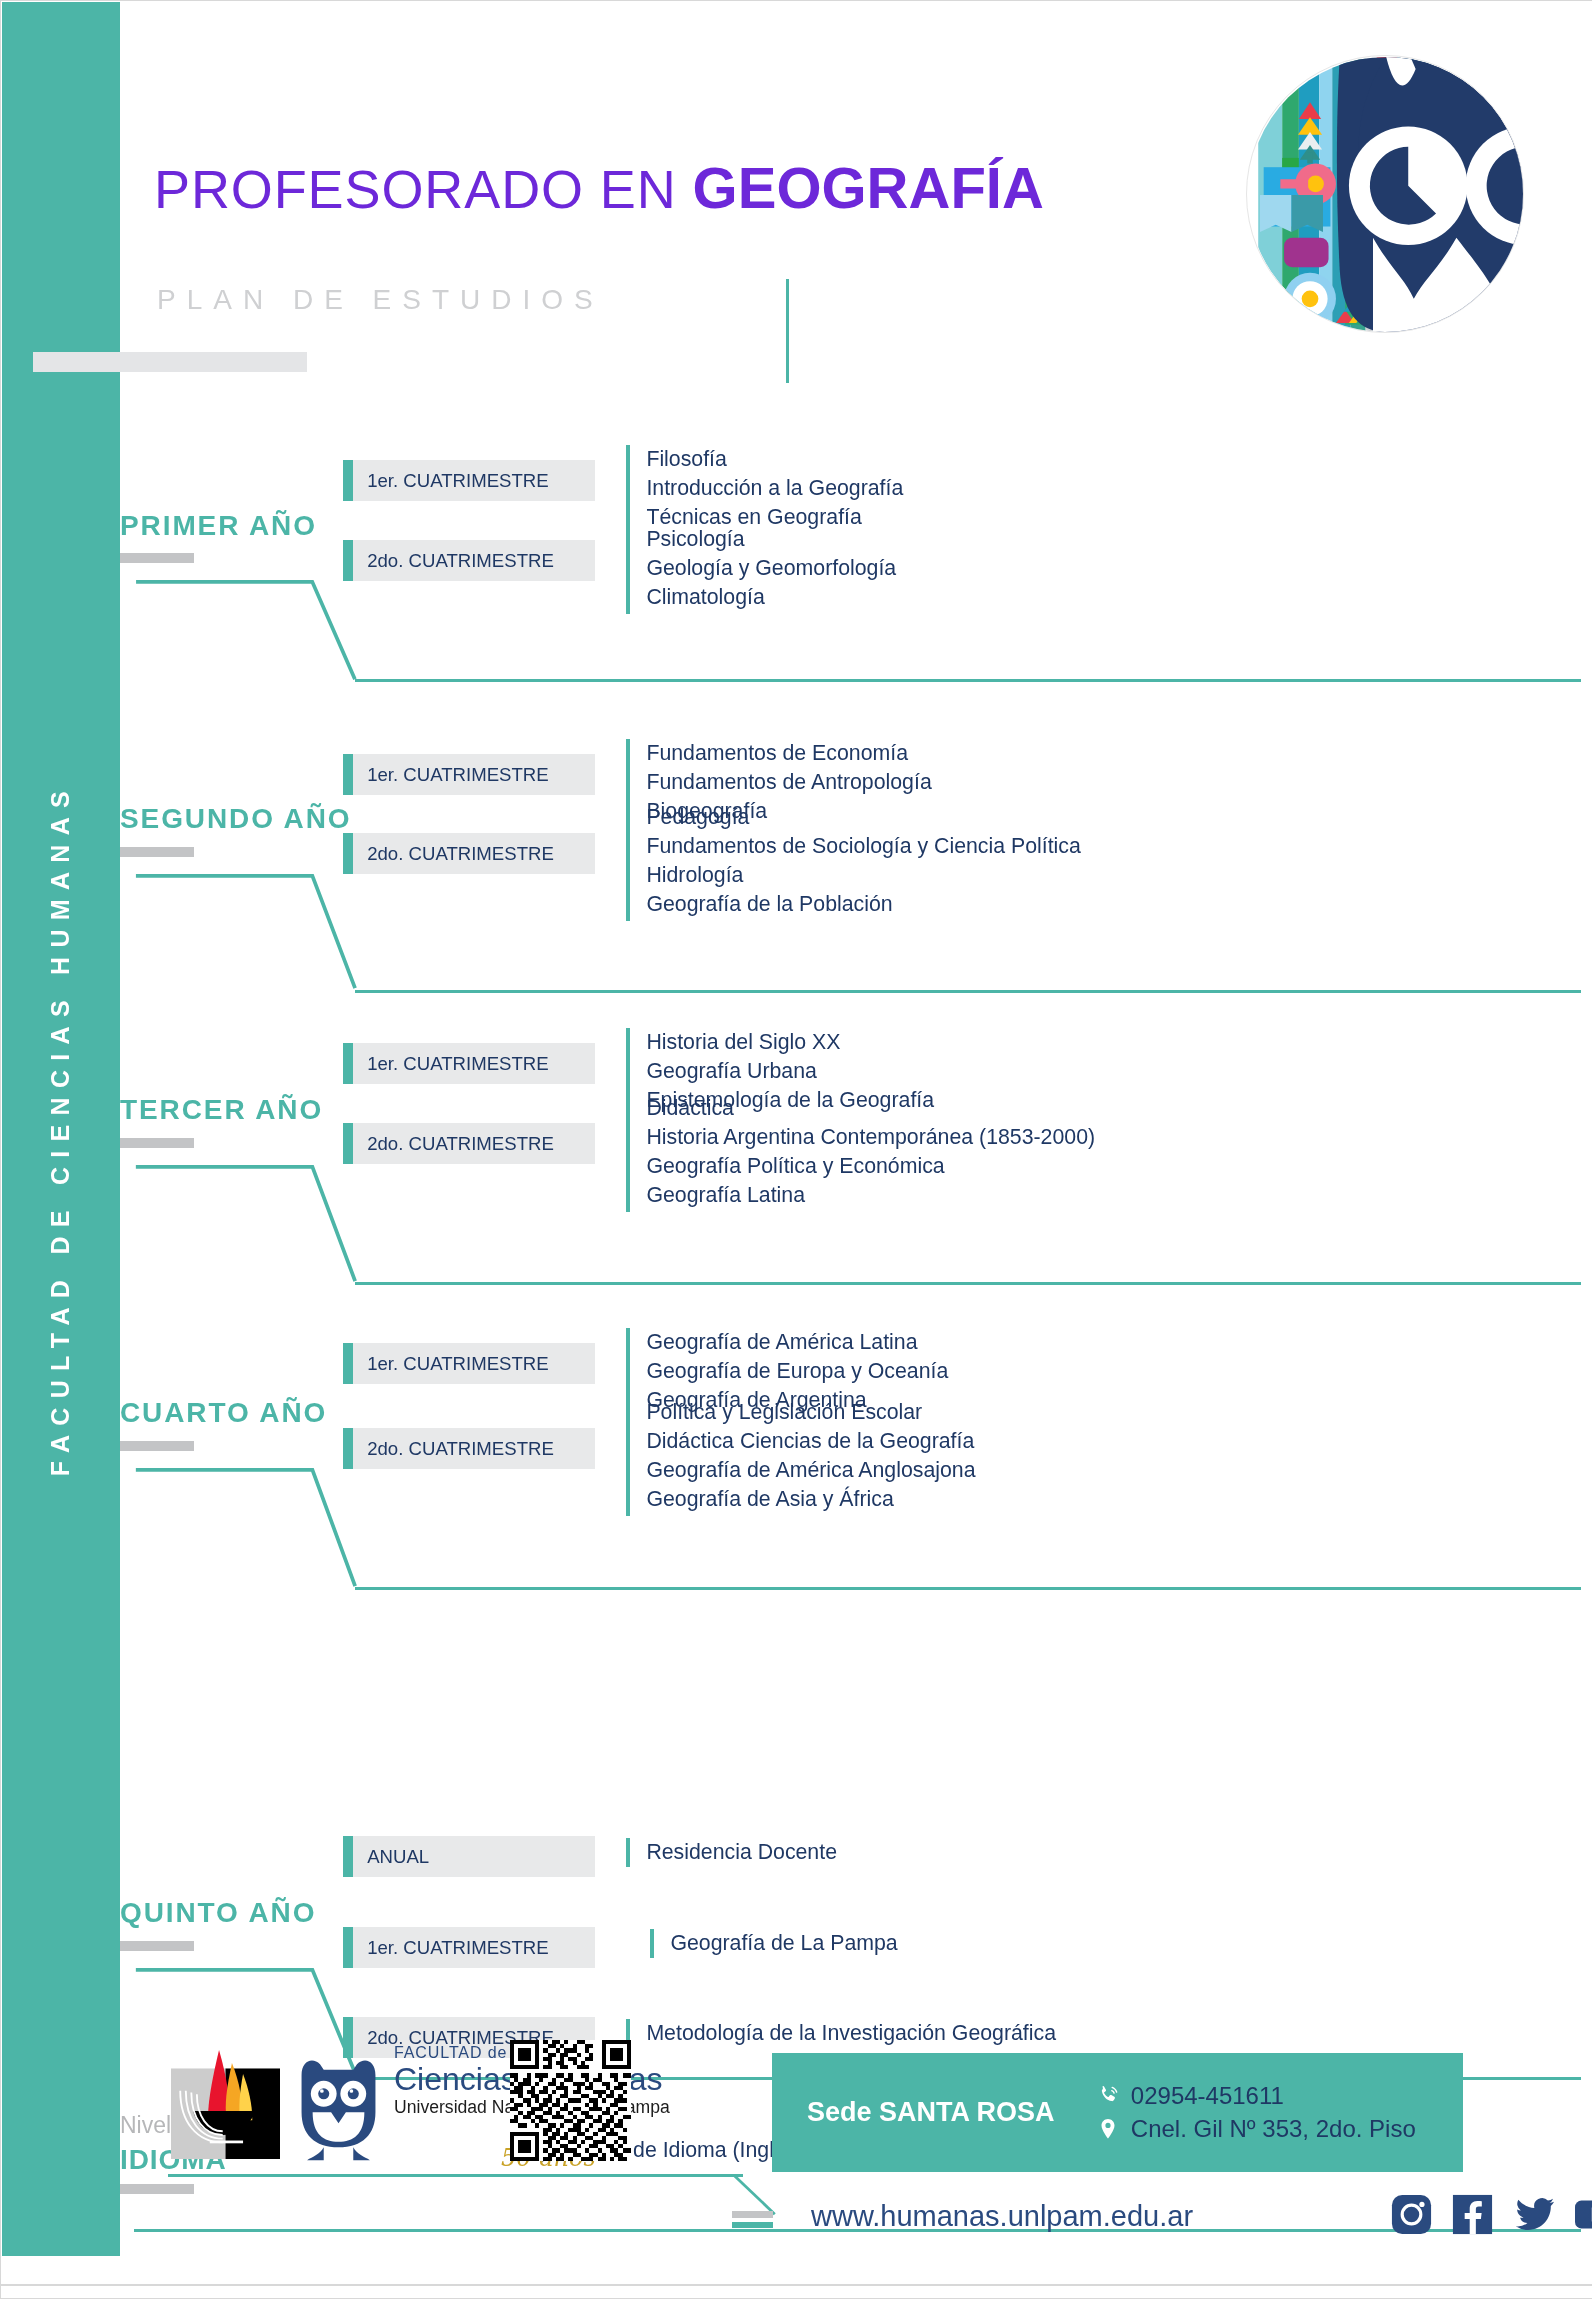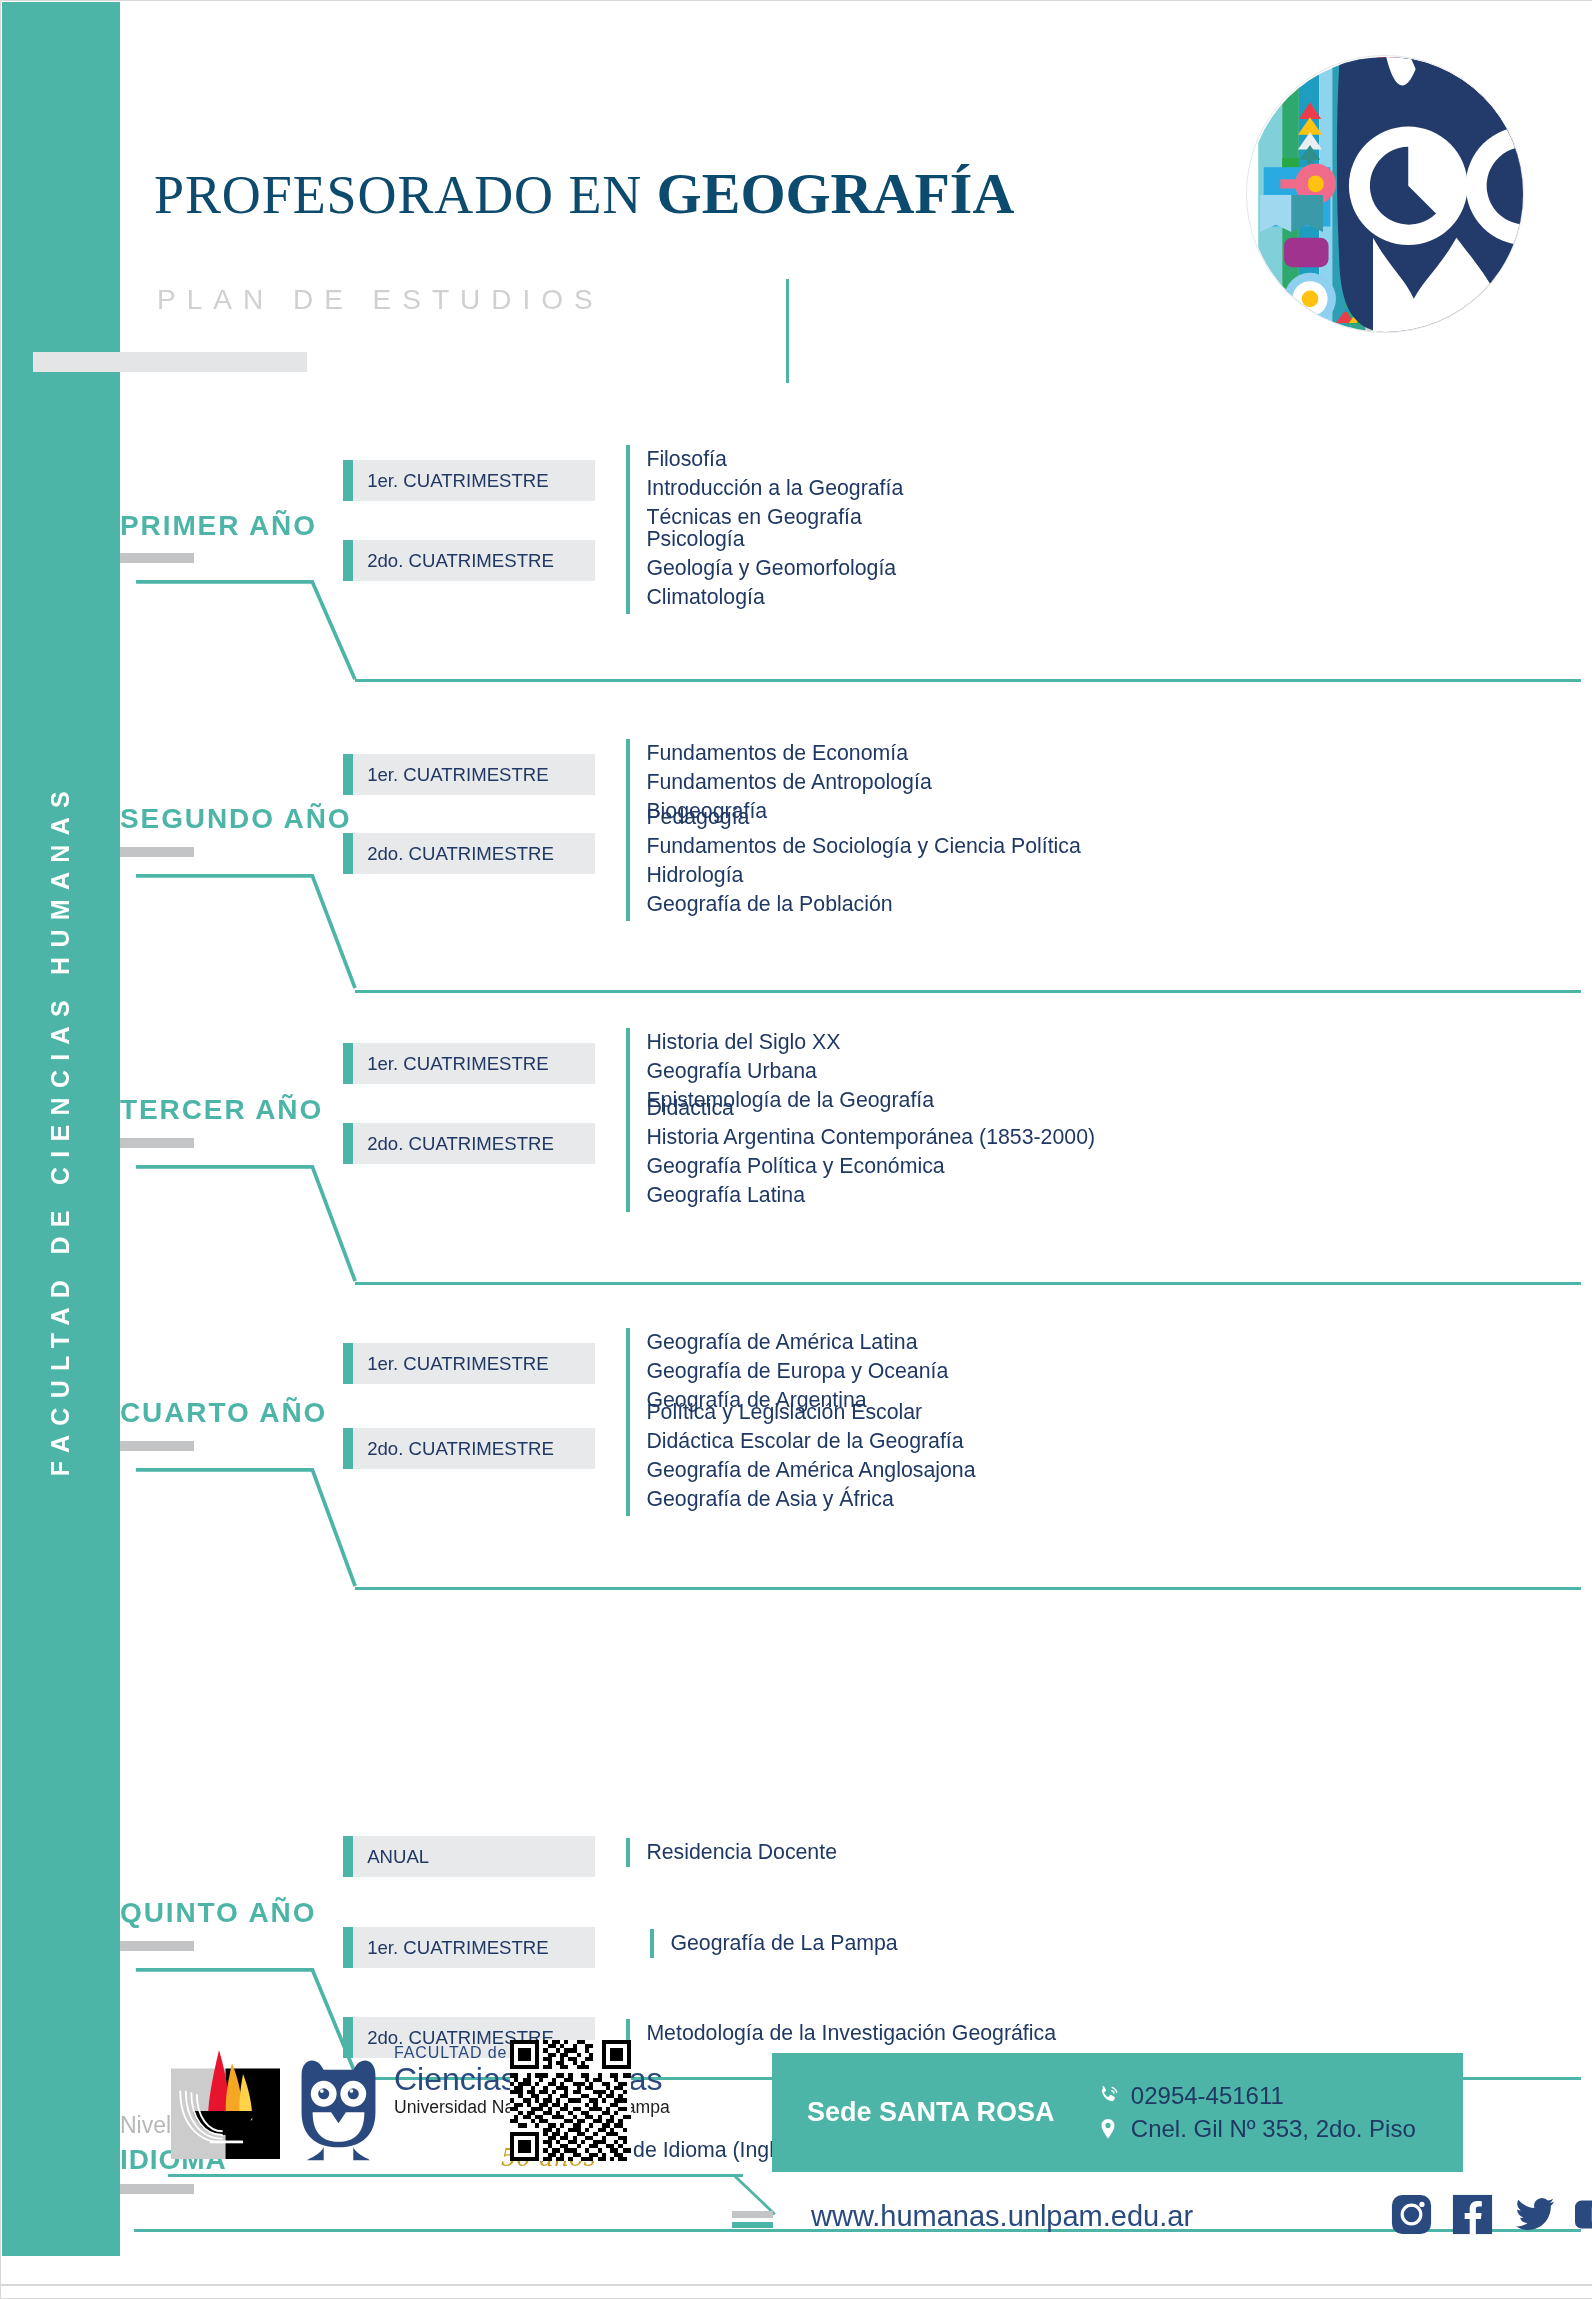--- a/index.html
+++ b/index.html
@@ -40,24 +40,24 @@
   .gray-tab {
     position: absolute;
     background: #e4e5e7;
     height: 20.4px;
   }
   #gray-tab-top { left: 32px; top: 351px; width: 274px; }
 
   
   #header { position: absolute; left: 119px; top: 0; right: 0; height: 390px; }
   #title-main {
-    position: absolute; left: 34px; top: 164px;
+    position: absolute; left: 34px; top: 158px;
     font-size: 54px; font-weight: 400;
     letter-spacing: 0.9px; white-space: nowrap;
-    color: #0c4a6e; line-height: 1; font-family: Liberation Serif, serif;
+    color: #6d28d9; line-height: 1;
   }
   #title-main .strong { font-weight: bold; font-size: 58px; letter-spacing: 0px; }
   #subtitle {
     position: absolute; left: 37px; top: 283px;
     font-size: 28px; color: #cfd0d2; font-weight: 400;
     letter-spacing: 11px; white-space: nowrap;
   }
   #subtitle-divider {
     position: absolute; left: 666px; top: 278px;
     width: 2.8px; height: 104px; background: #4cb5a7;
@@ -414,21 +414,21 @@
       </div>
 
       <div class="term" style="left:223px; top:133px;">
         <div class="bar"></div>
         <div class="lbl">2do. CUATRIMESTRE</div>
       </div>
       <div class="subjects" style="left:506px; top:103px;">
         <div class="tick" style="height:118px;"></div>
         <ul>
           <li>Política y Legislación Escolar</li>
-          <li>Didáctica Escolar de la Geografía</li>
+          <li>Didáctica Ciencias de la Geografía</li>
           <li>Geografía de América Anglosajona</li>
           <li>Geografía de Asia y África</li>
         </ul>
       </div>
       <div class="group-rule" style="left:235px; top:292px; width:1226px;"></div>
     </div>
 
     <div class="year-block" style="position:absolute; left:0; top:1215px; width:100%;">
       <div class="year-name" style="left:0px; top:291px;">QUINTO AÑO</div>
       <div class="year-underline" style="left:0px; top:335px;"></div>

